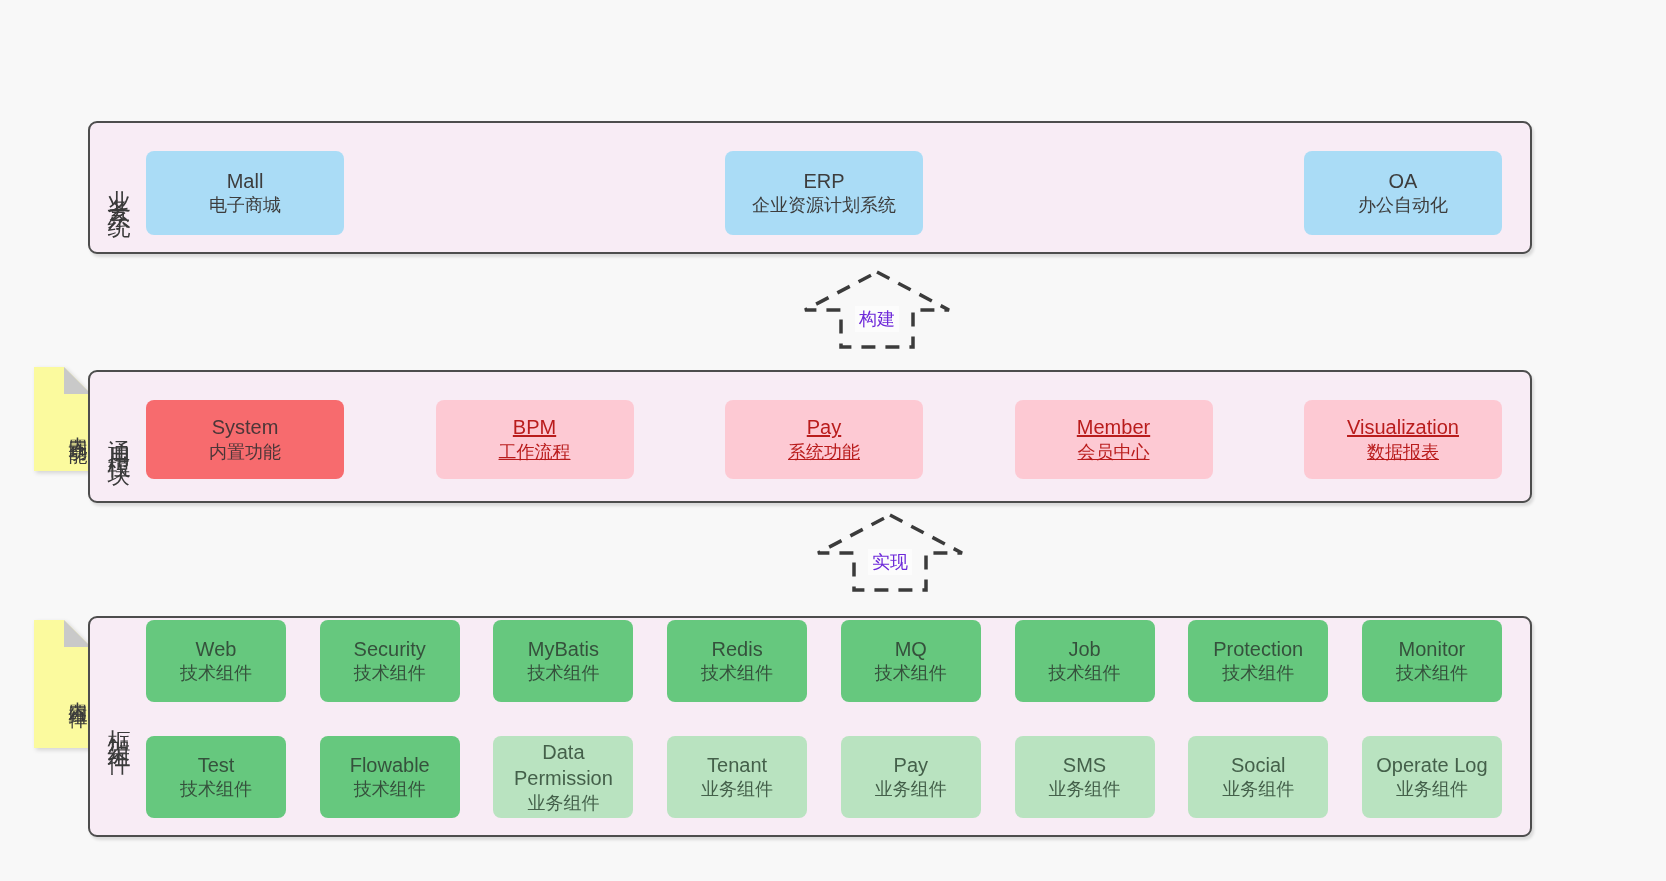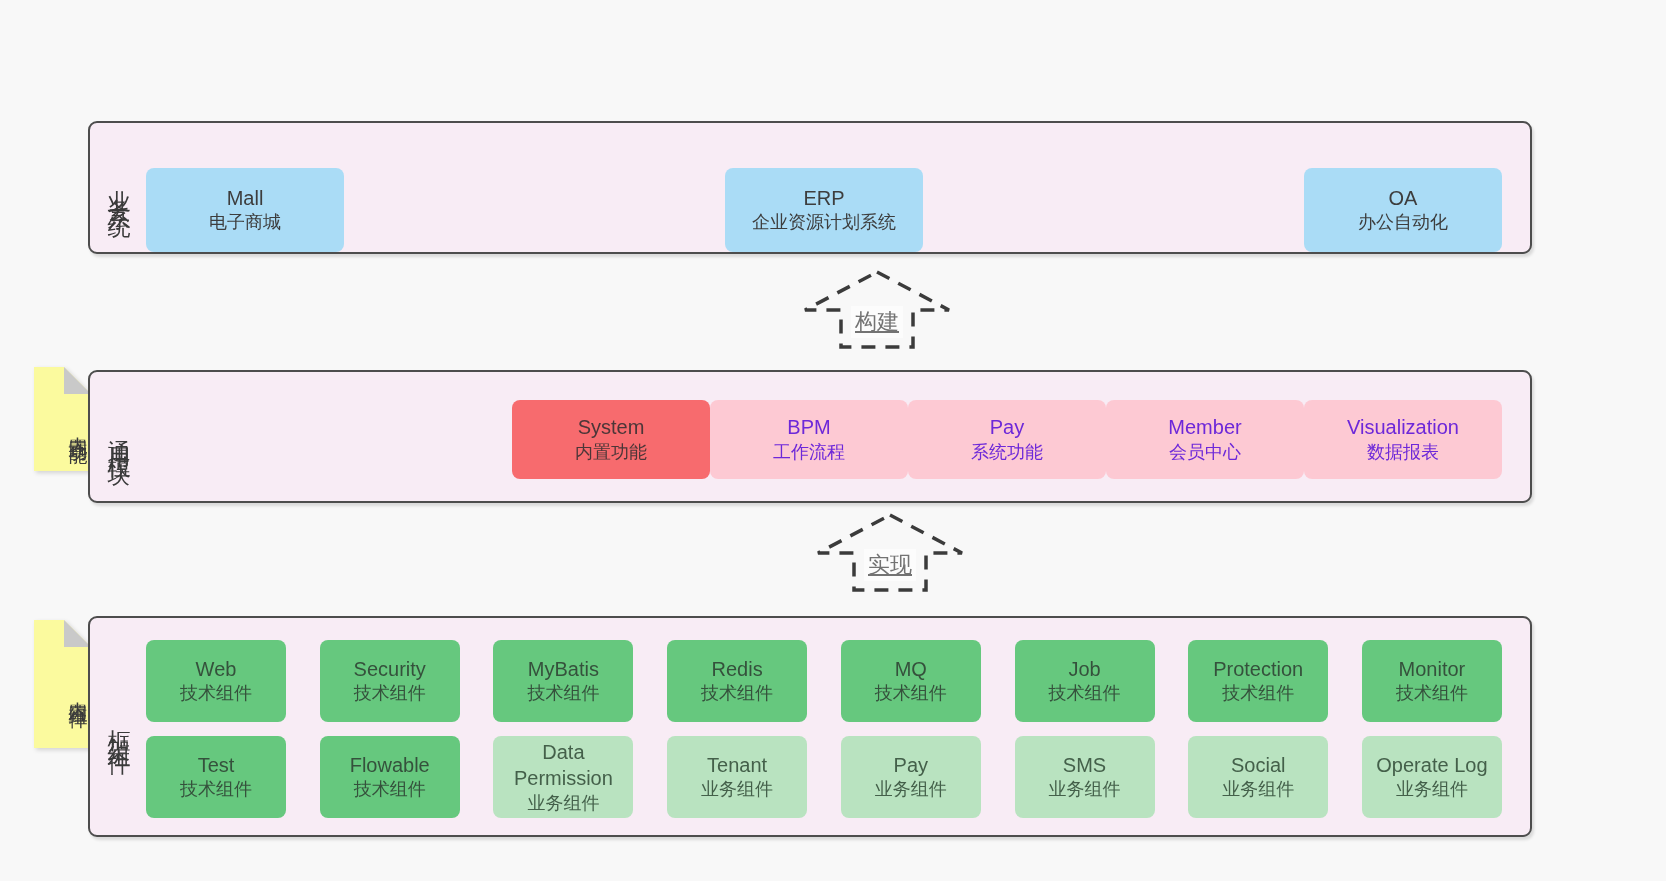--- a/index.html
+++ b/index.html
@@ -8,54 +8,54 @@
 
   
   .band{position:absolute;left:88px;width:1444px;background:#f8ecf5;border:2px solid #4d4d4d;
         border-radius:9px;box-shadow:2px 3px 3px rgba(0,0,0,0.12);box-sizing:border-box;}
   .band1{top:121px;height:133px;}
   .band2{top:370px;height:133px;}
   .band3{top:616px;height:221px;}
   .band-label{position:absolute;left:9px;top:0;bottom:0;width:42px;display:flex;align-items:center;justify-content:center;
         writing-mode:vertical-rl;text-orientation:upright;font-size:23px;letter-spacing:8px;color:#3a3a3a;}
   .boxes{position:absolute;left:56px;right:28px;display:flex;justify-content:space-between;}
-  .band1 .boxes{top:28px;height:84px;margin-top:17px;}
-  .band2 .boxes{top:28px;height:79px;justify-content:flex-end;}
-  .band3 .row1{top:22px;height:82px;}
+  .band1 .boxes{top:28px;height:84px;}
+  .band2 .boxes{top:28px;height:79px;}
+  .band3 .row1{top:2px;height:82px;}
   .band3 .row2{top:118px;height:82px;}
 
   
   .box{border-radius:8px;display:flex;flex-direction:column;align-items:center;justify-content:center;
        text-align:center;line-height:1.32;padding:4px 6px;box-sizing:border-box;}
   .w6{width:198px;}
   .w8{width:140px;}
   .blue{background:#aadcf6;}
   .red{background:#f76b6e;color:#4b3638;}
-  .pink{background:#fdc9d3;color:#6d28d9;}
+  .pink{background:#fdc9d3;color:#b91c1c;text-decoration:underline;}
   .green{background:#66c87e;color:#35513c;}
   .green-light{background:#b9e3c0;color:#44604a;}
   .box-name{font-size:20px;}
   .box-desc{font-size:18px;}
 
   
   .sticky{position:absolute;left:34px;width:57px;filter:drop-shadow(2px 2px 2px rgba(0,0,0,0.15));}
   .sticky-body{position:absolute;inset:0;background:#fbfa9e;
        clip-path:polygon(0 0,calc(100% - 27px) 0,100% 27px,100% 100%,0 100%);}
   .sticky-fold{position:absolute;top:0;right:0;width:27px;height:27px;background:#c9c9c9;
        clip-path:polygon(0 0,100% 100%,0 100%);}
   .sticky-text{position:absolute;inset:0;padding-top:16px;display:flex;justify-content:center;
        writing-mode:vertical-rl;text-orientation:upright;font-size:19px;letter-spacing:3px;color:#3a3a3a;box-sizing:border-box;}
   .sticky1{top:367px;height:104px;}
   .sticky2{top:620px;height:128px;}
 
   
   .arrow{position:absolute;width:150px;height:80px;}
   .arrow svg{position:absolute;inset:0;}
   .arrow-label{position:absolute;left:50%;top:37px;transform:translateX(-50%);
-       background:#fcfcfc;padding:1px 4px;font-size:22px;color:#737373;white-space:nowrap;text-decoration:underline;}
+       background:#fcfcfc;padding:1px 4px;font-size:18px;color:#6d28d9;white-space:nowrap;}
   .arrow1{left:802px;top:269px;}
   .arrow2{left:815px;top:512px;}
 </style>
 </head>
 <body>
 
 <div class="page">
 
   <div class="sticky sticky1">
     <div class="sticky-body"></div>

